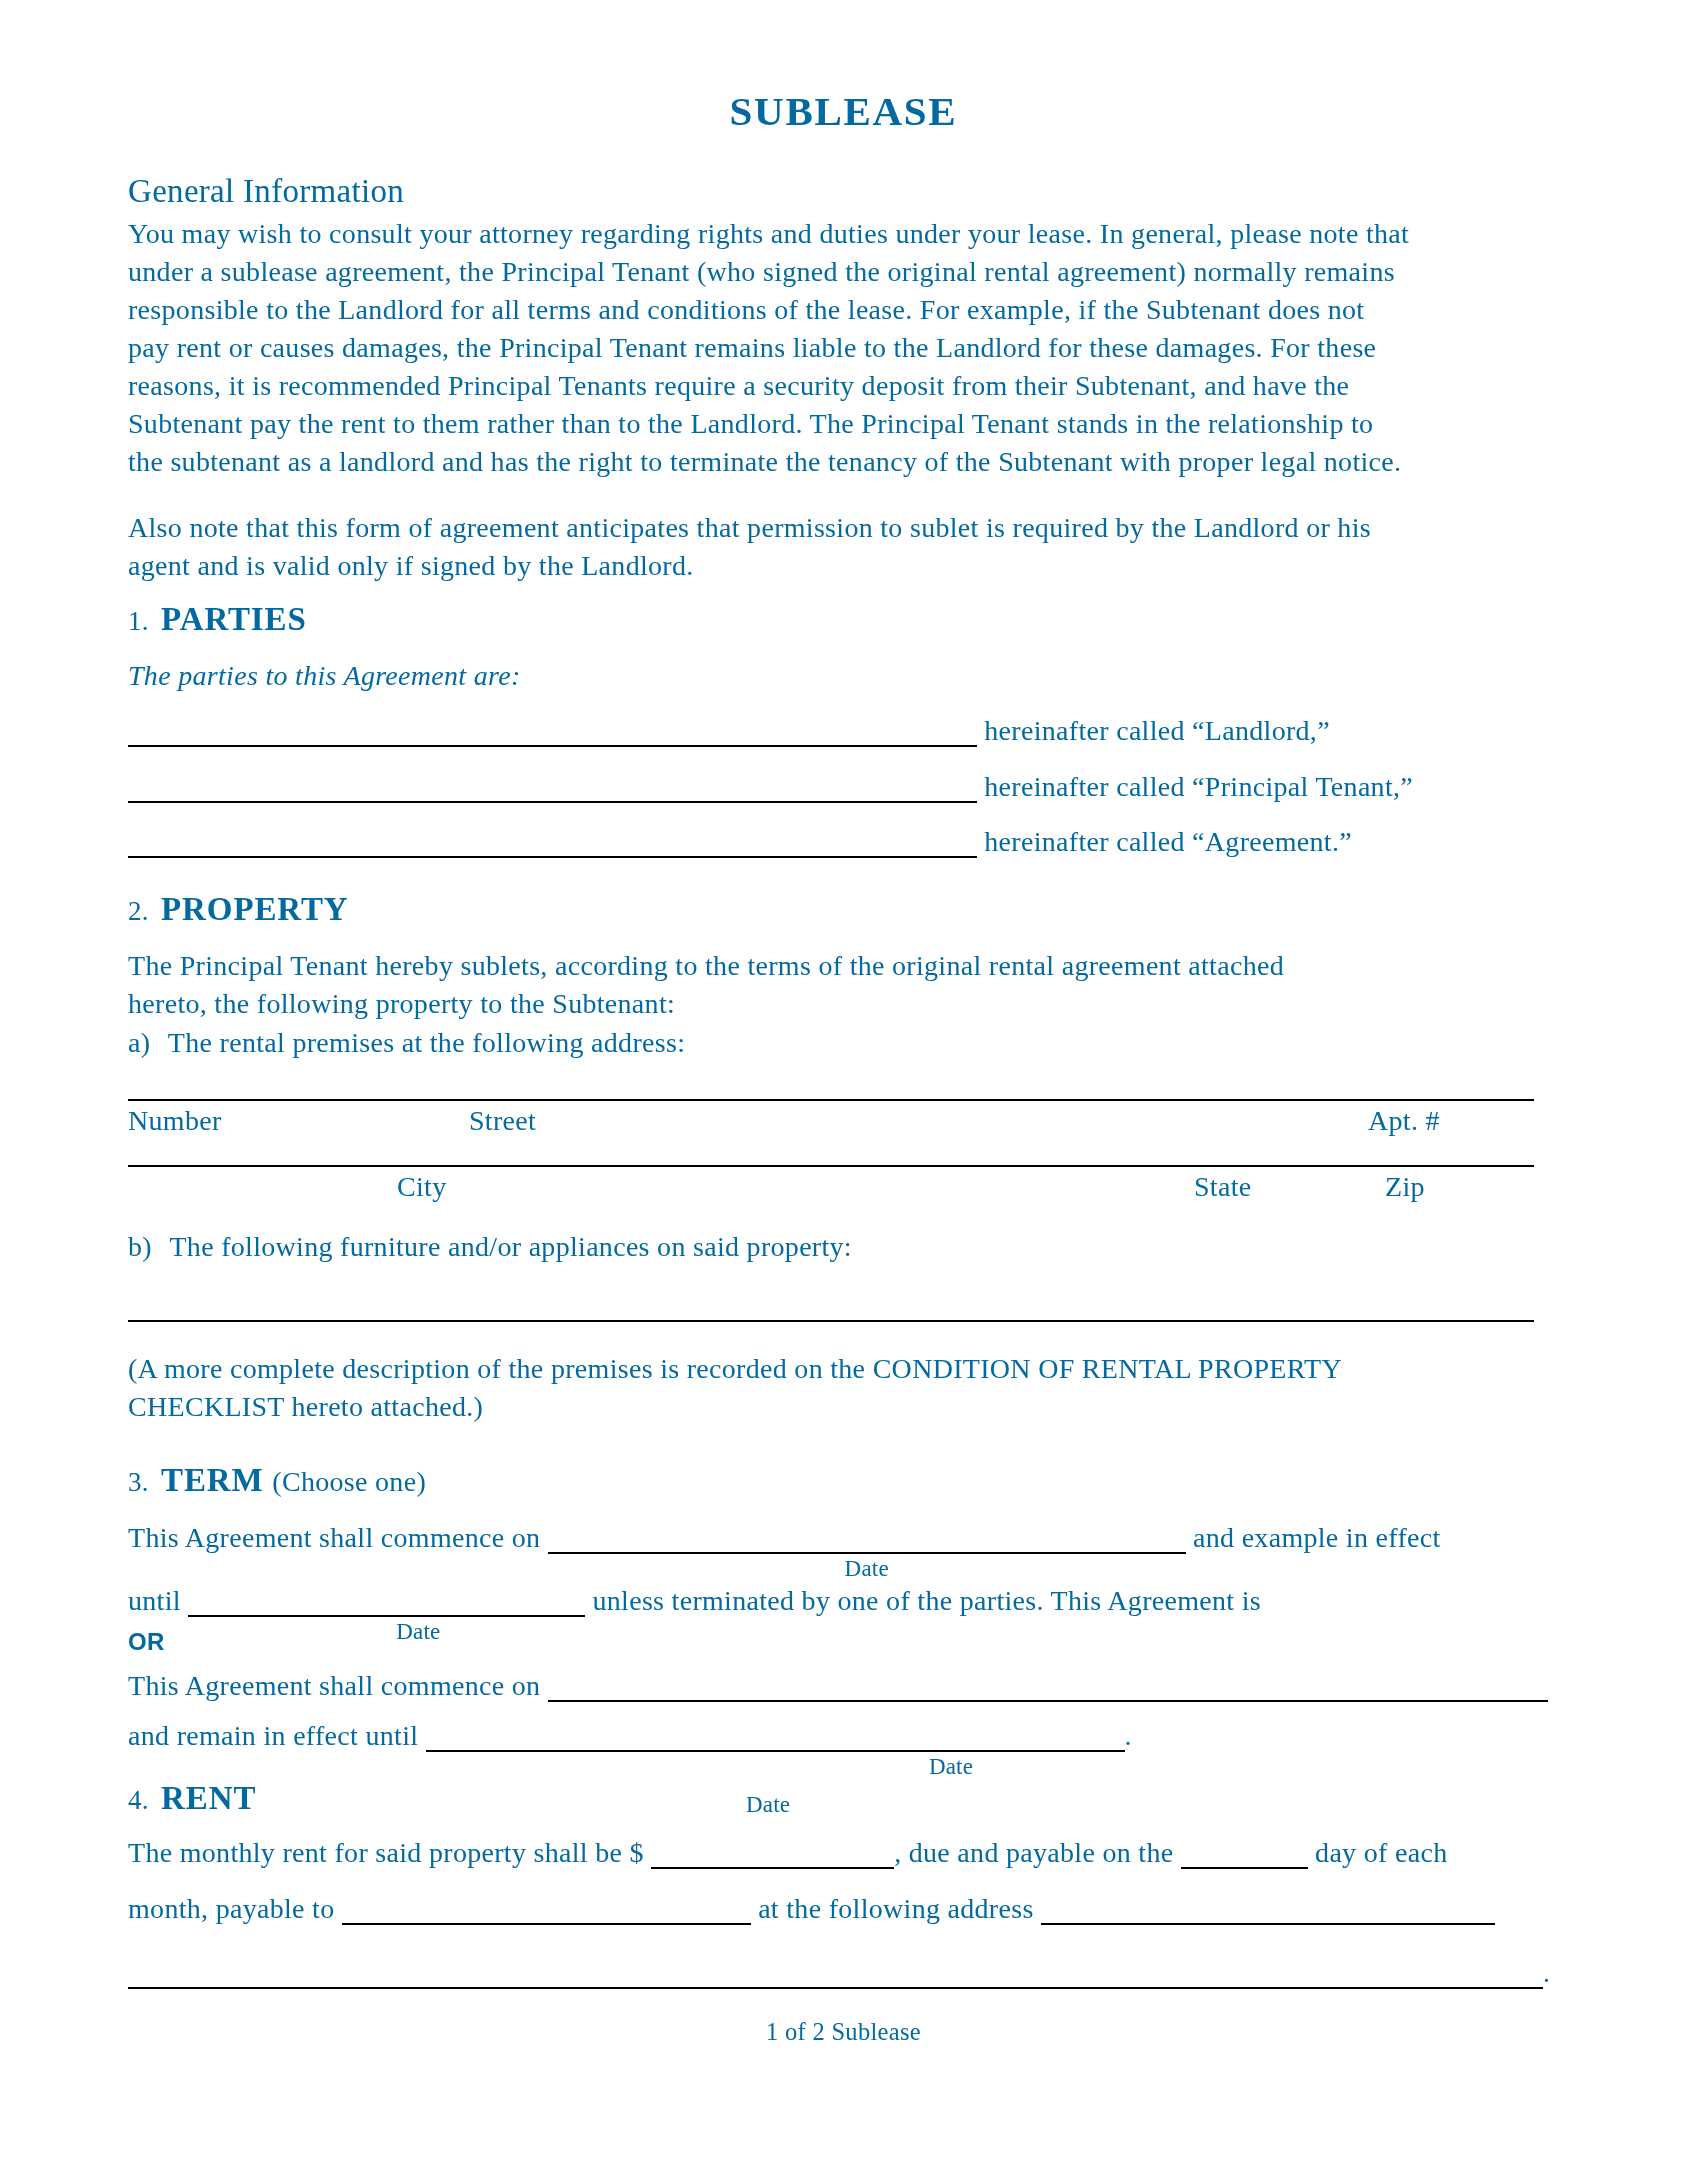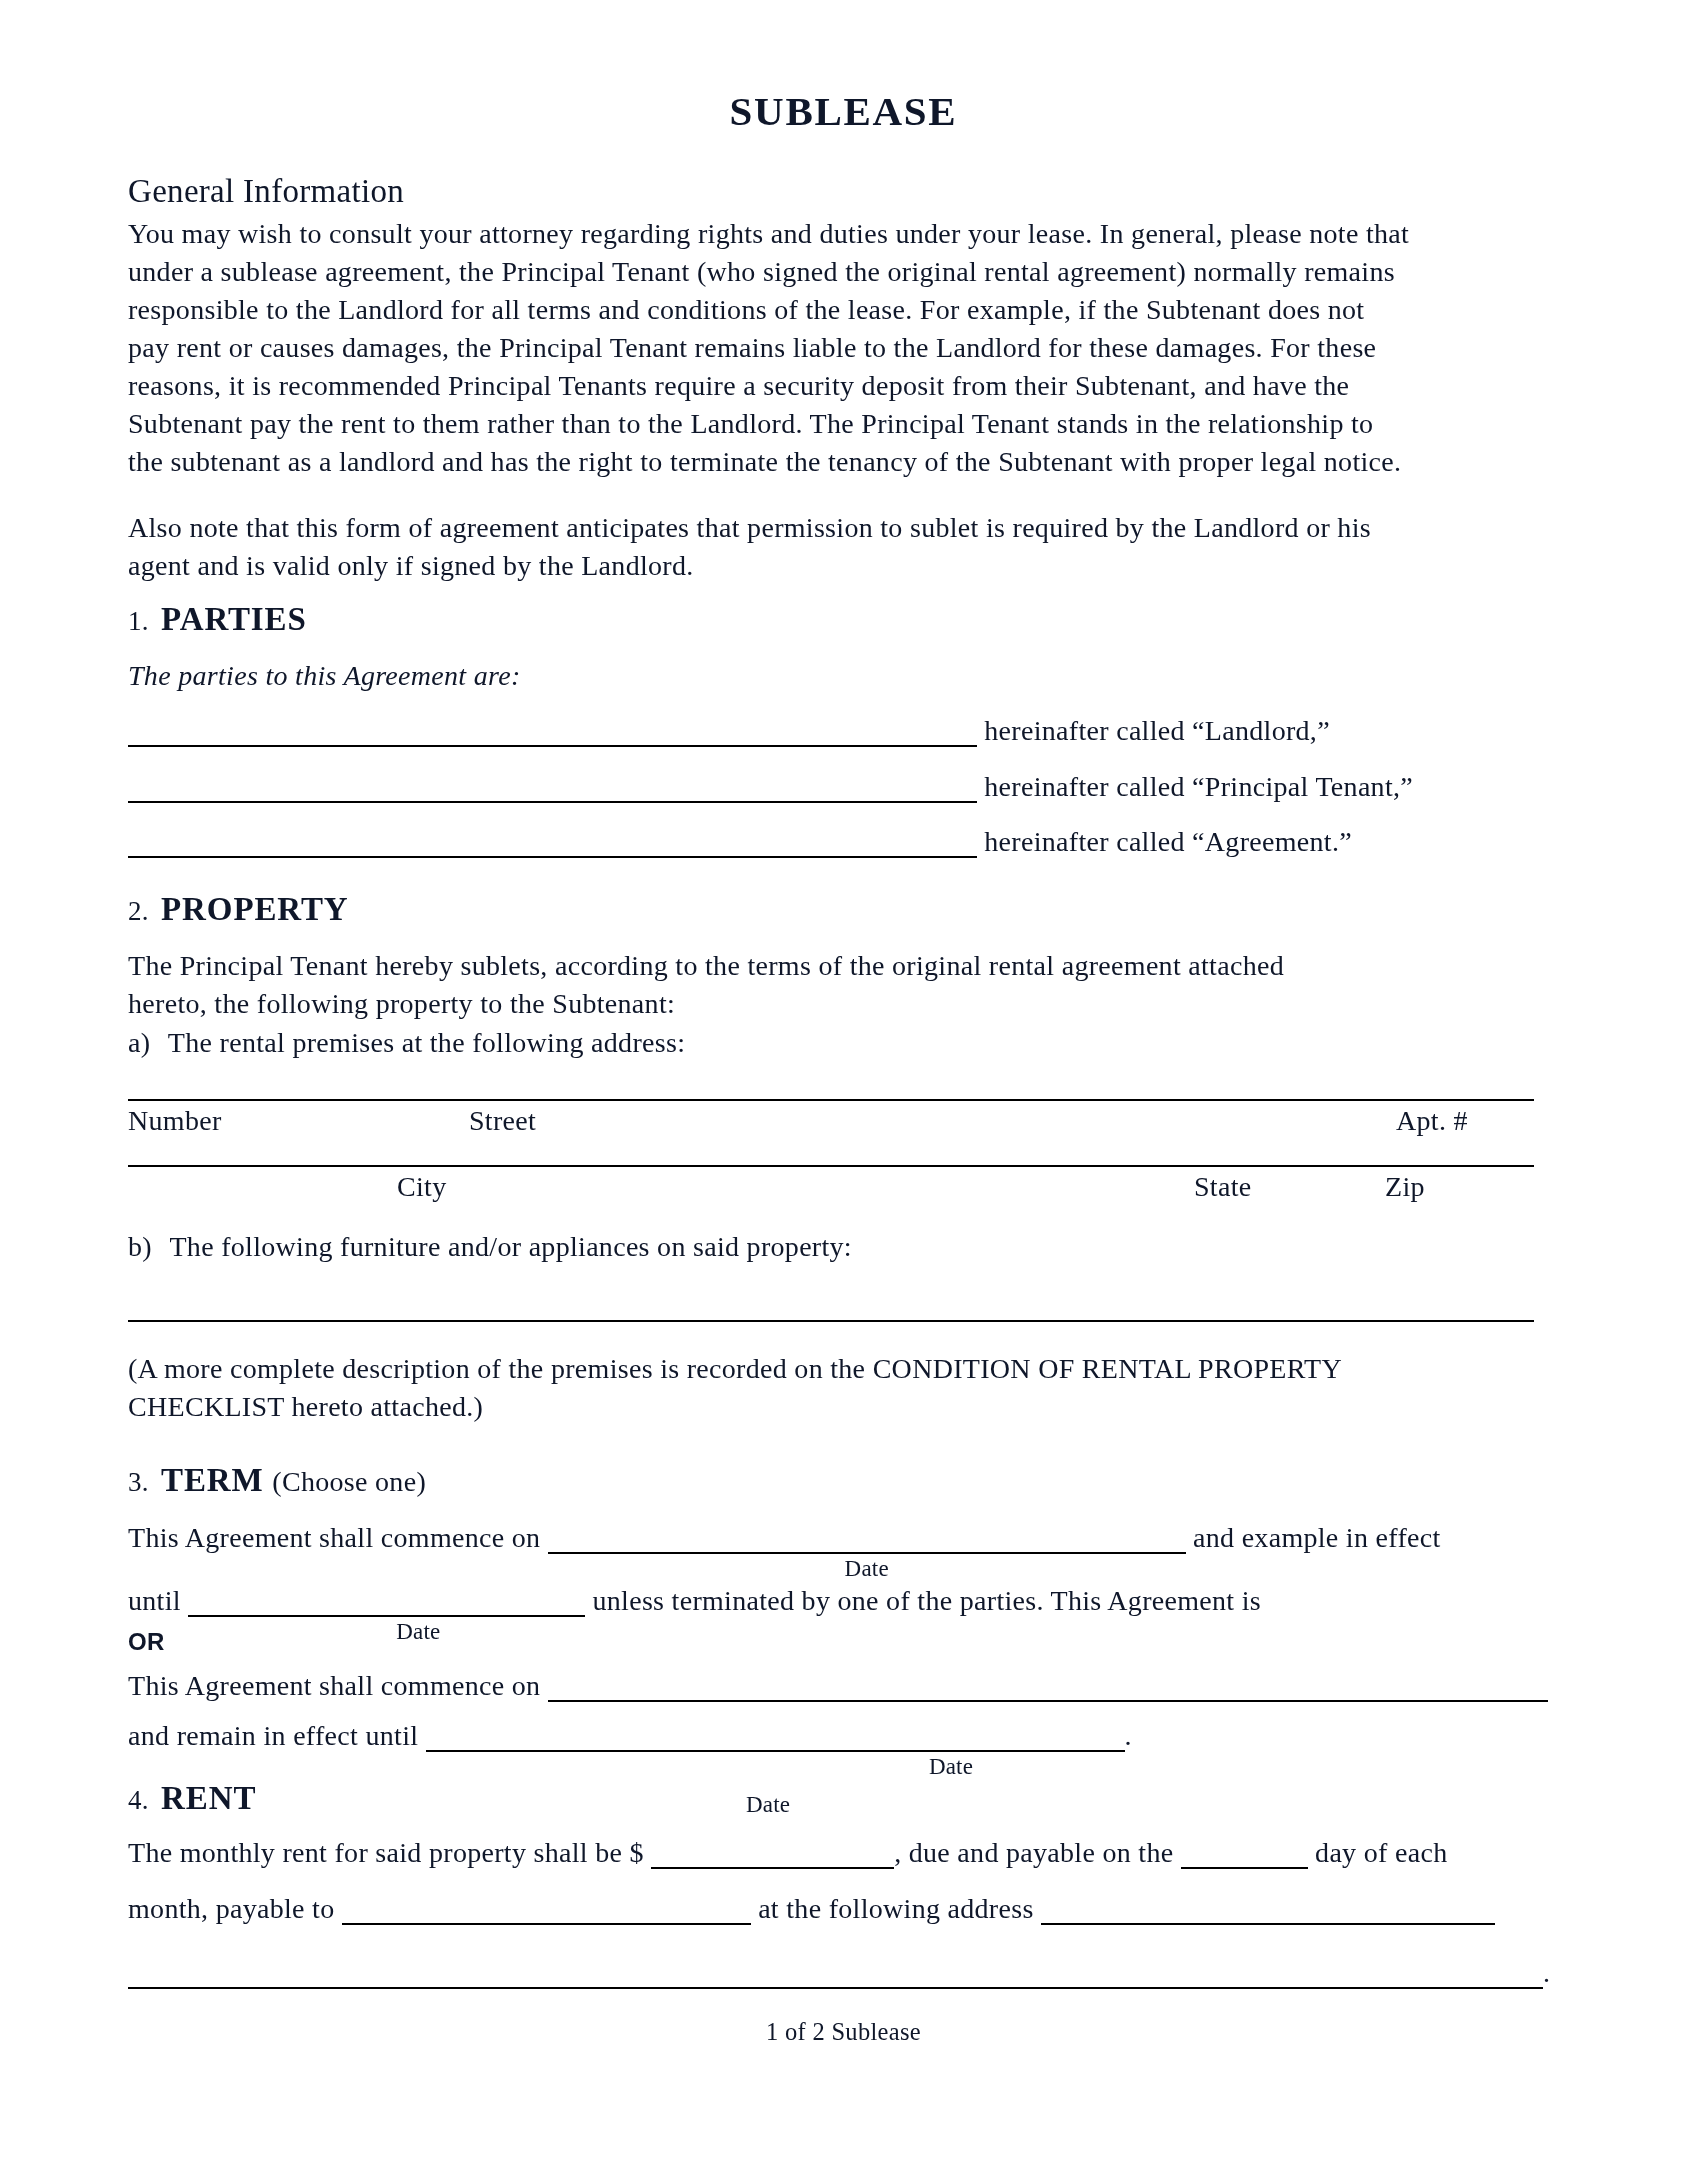--- a/index.html
+++ b/index.html
@@ -2,21 +2,21 @@
 <html style="font-size:14px"><head>
 <meta charset="utf-8">
 <style>
   * { margin: 0; padding: 0; box-sizing: border-box; }
   html, body { background: #ffffff; }
   .page {
     position: relative;
     width: 1687px;
     height: 2184px;
     background: #ffffff;
-    color: #0f172a;
+    color: #0369a1;
     font-family: "Liberation Serif", serif;
     font-size: 28px;
     letter-spacing: 0.3px;
     padding-left: 128px;
     overflow: hidden;
   }
   .title {
     width: 1431px;
     text-align: center;
     margin-top: 87px;
@@ -177,21 +177,21 @@
 hereto, the following property to the Subtenant:</div>
 
   <div class="lettered">
     <span class="letter">a)</span><span>The rental premises at the following address:</span>
   </div>
 
   <div class="rule r1"></div>
   <div class="addr-labels">
     <span style="left:0">Number</span>
     <span style="left:341px">Street</span>
-    <span style="left:1268px">Apt. #</span>
+    <span style="left:1240px">Apt. #</span>
   </div>
 
   <div class="rule r2"></div>
   <div class="addr-labels">
     <span style="left:269px">City</span>
     <span style="left:1066px">State</span>
     <span style="left:1257px">Zip</span>
   </div>
 
   <div class="lettered item-b">

